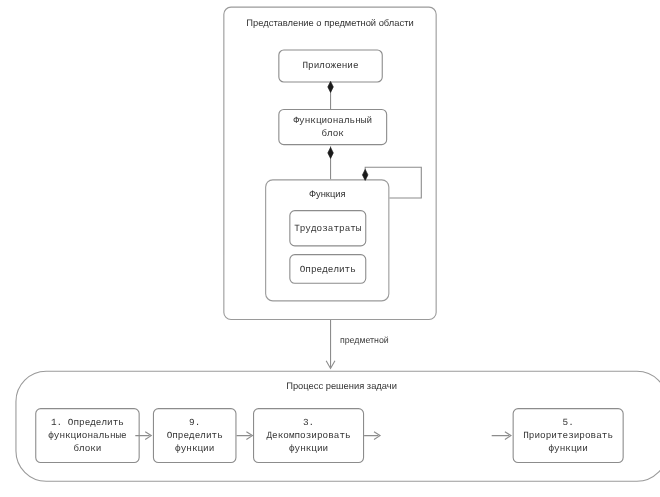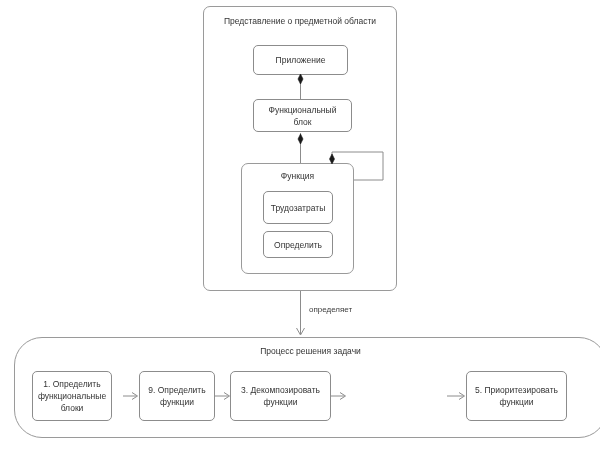--- a/index.html
+++ b/index.html
@@ -32,20 +32,21 @@
     border-radius: 5px;
     background: #ffffff;
     display: flex;
     align-items: center;
     justify-content: center;
     text-align: center;
     font-size: 8.5px;
     line-height: 12px;
     color: #333333;
     padding: 2px 4px;
+    font-family: Liberation Mono, monospace;
   }
 
   
   .container {
     position: absolute;
     box-sizing: border-box;
     border: 1px solid #9a9a9a;
     border-radius: 7px;
     background: transparent;
   }
@@ -115,27 +116,27 @@
   </div>
 
   <div class="node" style="left:263px; top:191px; width:70px; height:33px;">
     <span>Трудозатраты</span>
   </div>
 
   <div class="node" style="left:263px; top:231px; width:70px; height:27px;">
     <span>Определить</span>
   </div>
 
-  <div class="edge-label" style="left:309px; top:305px;">определяет</div>
+  <div class="edge-label" style="left:309px; top:305px;">предметной</div>
 
   <div class="container" style="left:14px; top:337px; width:593px; height:101px;border-radius:28px;">
     <div class="container-title" style="top:8px;">Процесс решения задачи</div>
   </div>
 
-  <div class="node" style="left:32px; top:371px; width:80px; height:50px;">
+  <div class="node" style="left:32px; top:371px; width:95px; height:50px;">
     <span style="white-space:pre-line;">1. Определить
 функциональные
 блоки</span>
   </div>
 
   <div class="node" style="left:139px; top:371px; width:76px; height:50px;">
     <span style="white-space:pre-line;">9. Определить
 функции</span>
   </div>
 

